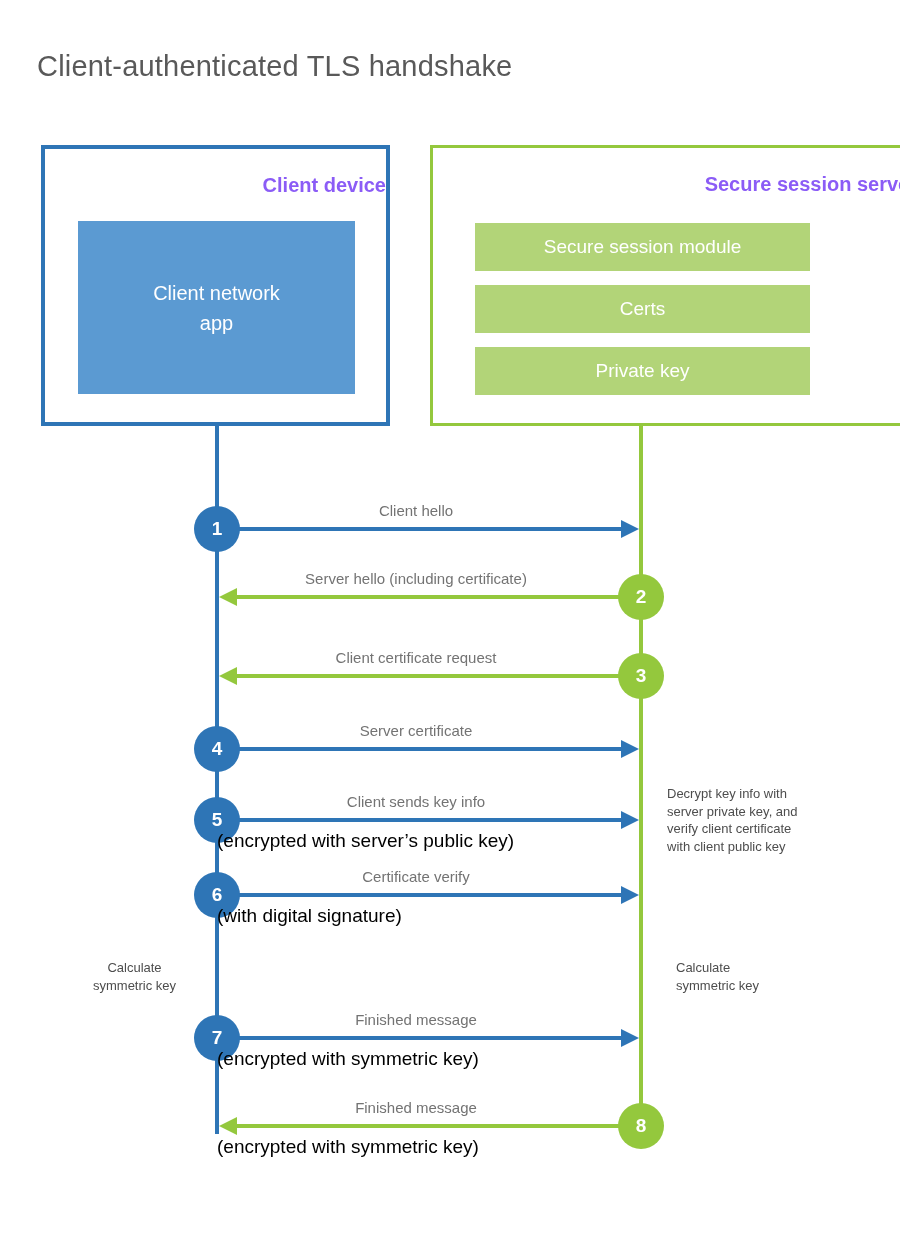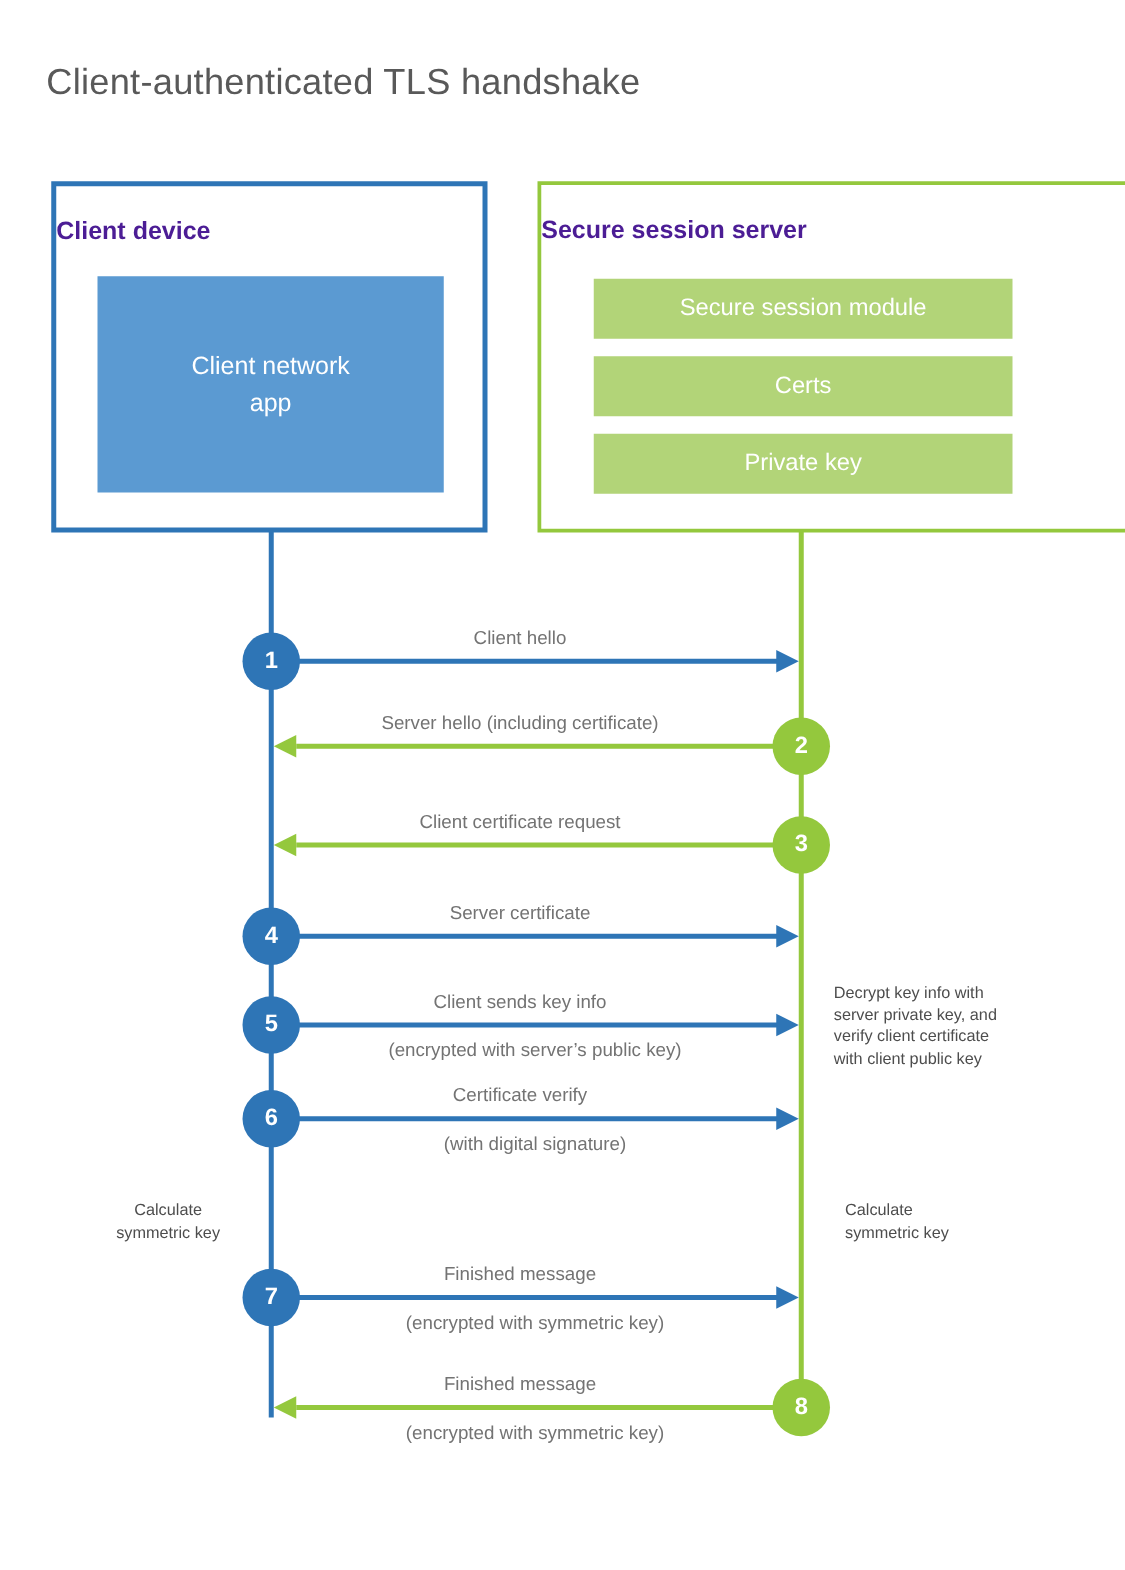--- a/index.html
+++ b/index.html
@@ -11,21 +11,21 @@
     position:absolute; left:37px; top:28px;
     font-size:29px; font-weight:300; color:#595959; letter-spacing:0.2px;
   }
 
   
   .actor-box { position:absolute; top:123px; height:281px; background:#fff; }
   .actor-box.client { left:41px; width:349px; border:4px solid #2e75b6; }
   .actor-box.server { left:430px; width:490px; border:3px solid #94c83d; }
   .actor-title {
     position:absolute; top:25px; left:0; right:0;
-    text-align:left; font-size:20px; font-weight:700; color:#4c1d95;
+    text-align:right; font-size:20px; font-weight:700; color:#8b5cf6;
   }
   .client-app {
     position:absolute; left:33px; top:72px; width:277px; height:173px;
     background:#5b9ad2; color:#ffffff; font-size:20px; line-height:30px;
     display:flex; align-items:center; justify-content:center;
     text-align:center; white-space:pre-line;
   }
   .server-bar {
     position:absolute; left:42px; width:335px; height:48px;
     background:#b2d478; color:#ffffff; font-size:19px;
@@ -53,22 +53,22 @@
   .arrow-head { position:absolute; width:0; height:0; z-index:2;
     border-top:9px solid transparent; border-bottom:9px solid transparent; }
   .arrow-head.blue  { left:621px; border-left:18px solid #2e75b6; }
   .arrow-head.green { left:219px; border-right:18px solid #94c83d; }
 
   .msg-label {
     position:absolute; left:205px; width:422px; text-align:center;
     font-size:15px; line-height:20px; color:#737373; z-index:4;
   }
   .msg-sub {
-    position:absolute; left:217px; width:422px; text-align:center;
-    font-size:15px; line-height:16px; color:#737373; z-index:4;
+    position:absolute; left:217px; width:422px; 
+    font-size:19px; line-height:16px; color:#000000; z-index:4;
   }
 
   .side-note {
     position:absolute; font-size:13px; line-height:17.5px; color:#4d4d4d;
     white-space:pre-line; z-index:4;
   }
   .side-note.decrypt { left:667px; top:763px; width:170px; text-align:left; }
   .side-note.calc-left { left:62px; top:937px; width:145px; text-align:center; }
   .side-note.calc-right { left:676px; top:937px; width:145px; text-align:left; }
 </style>

